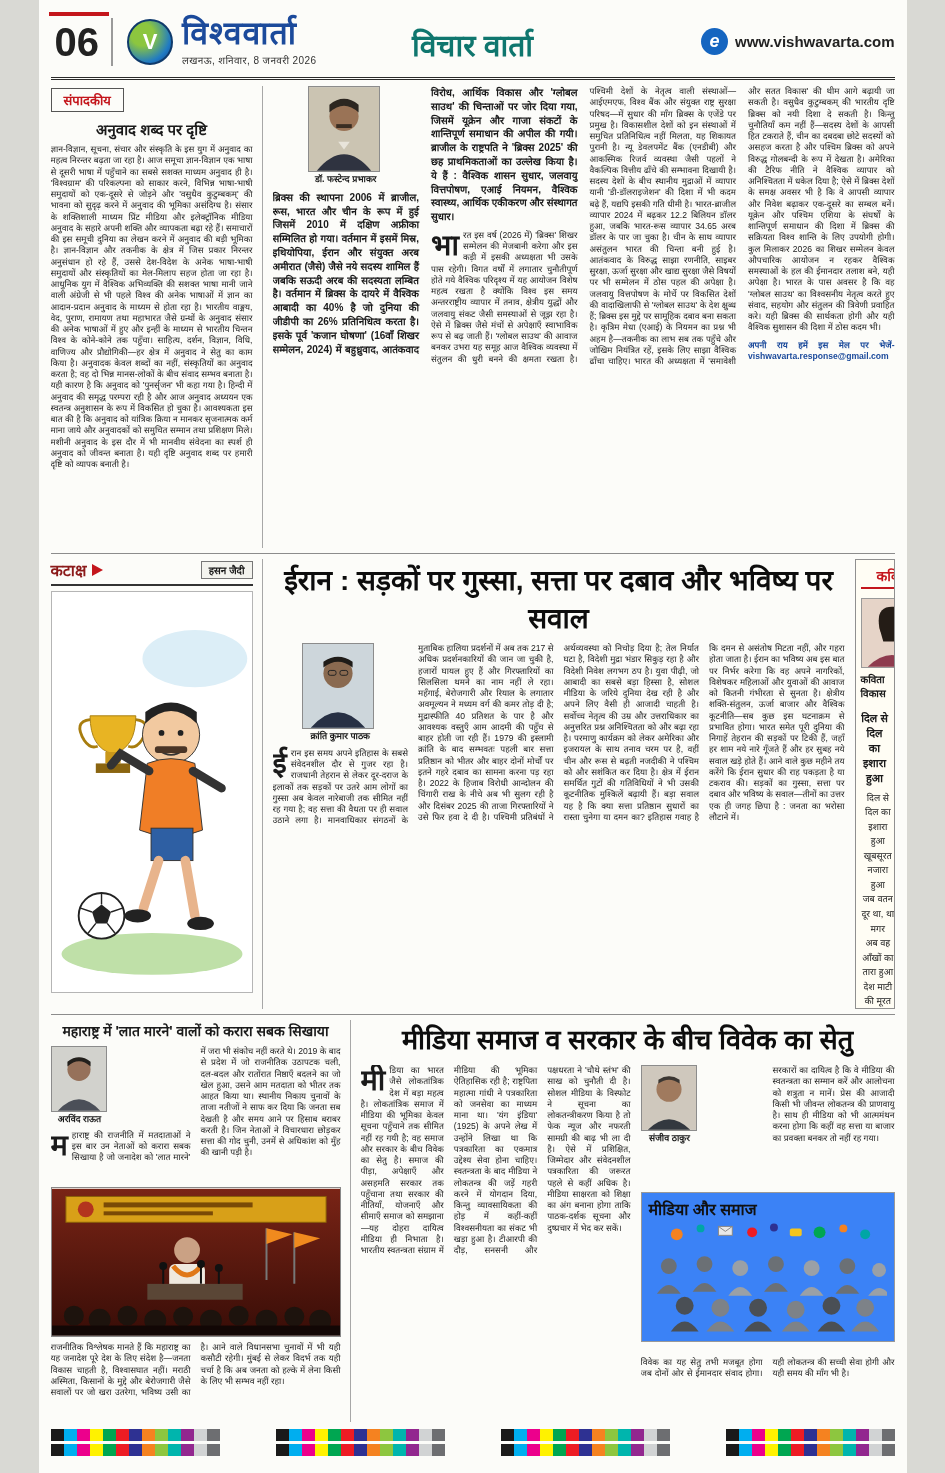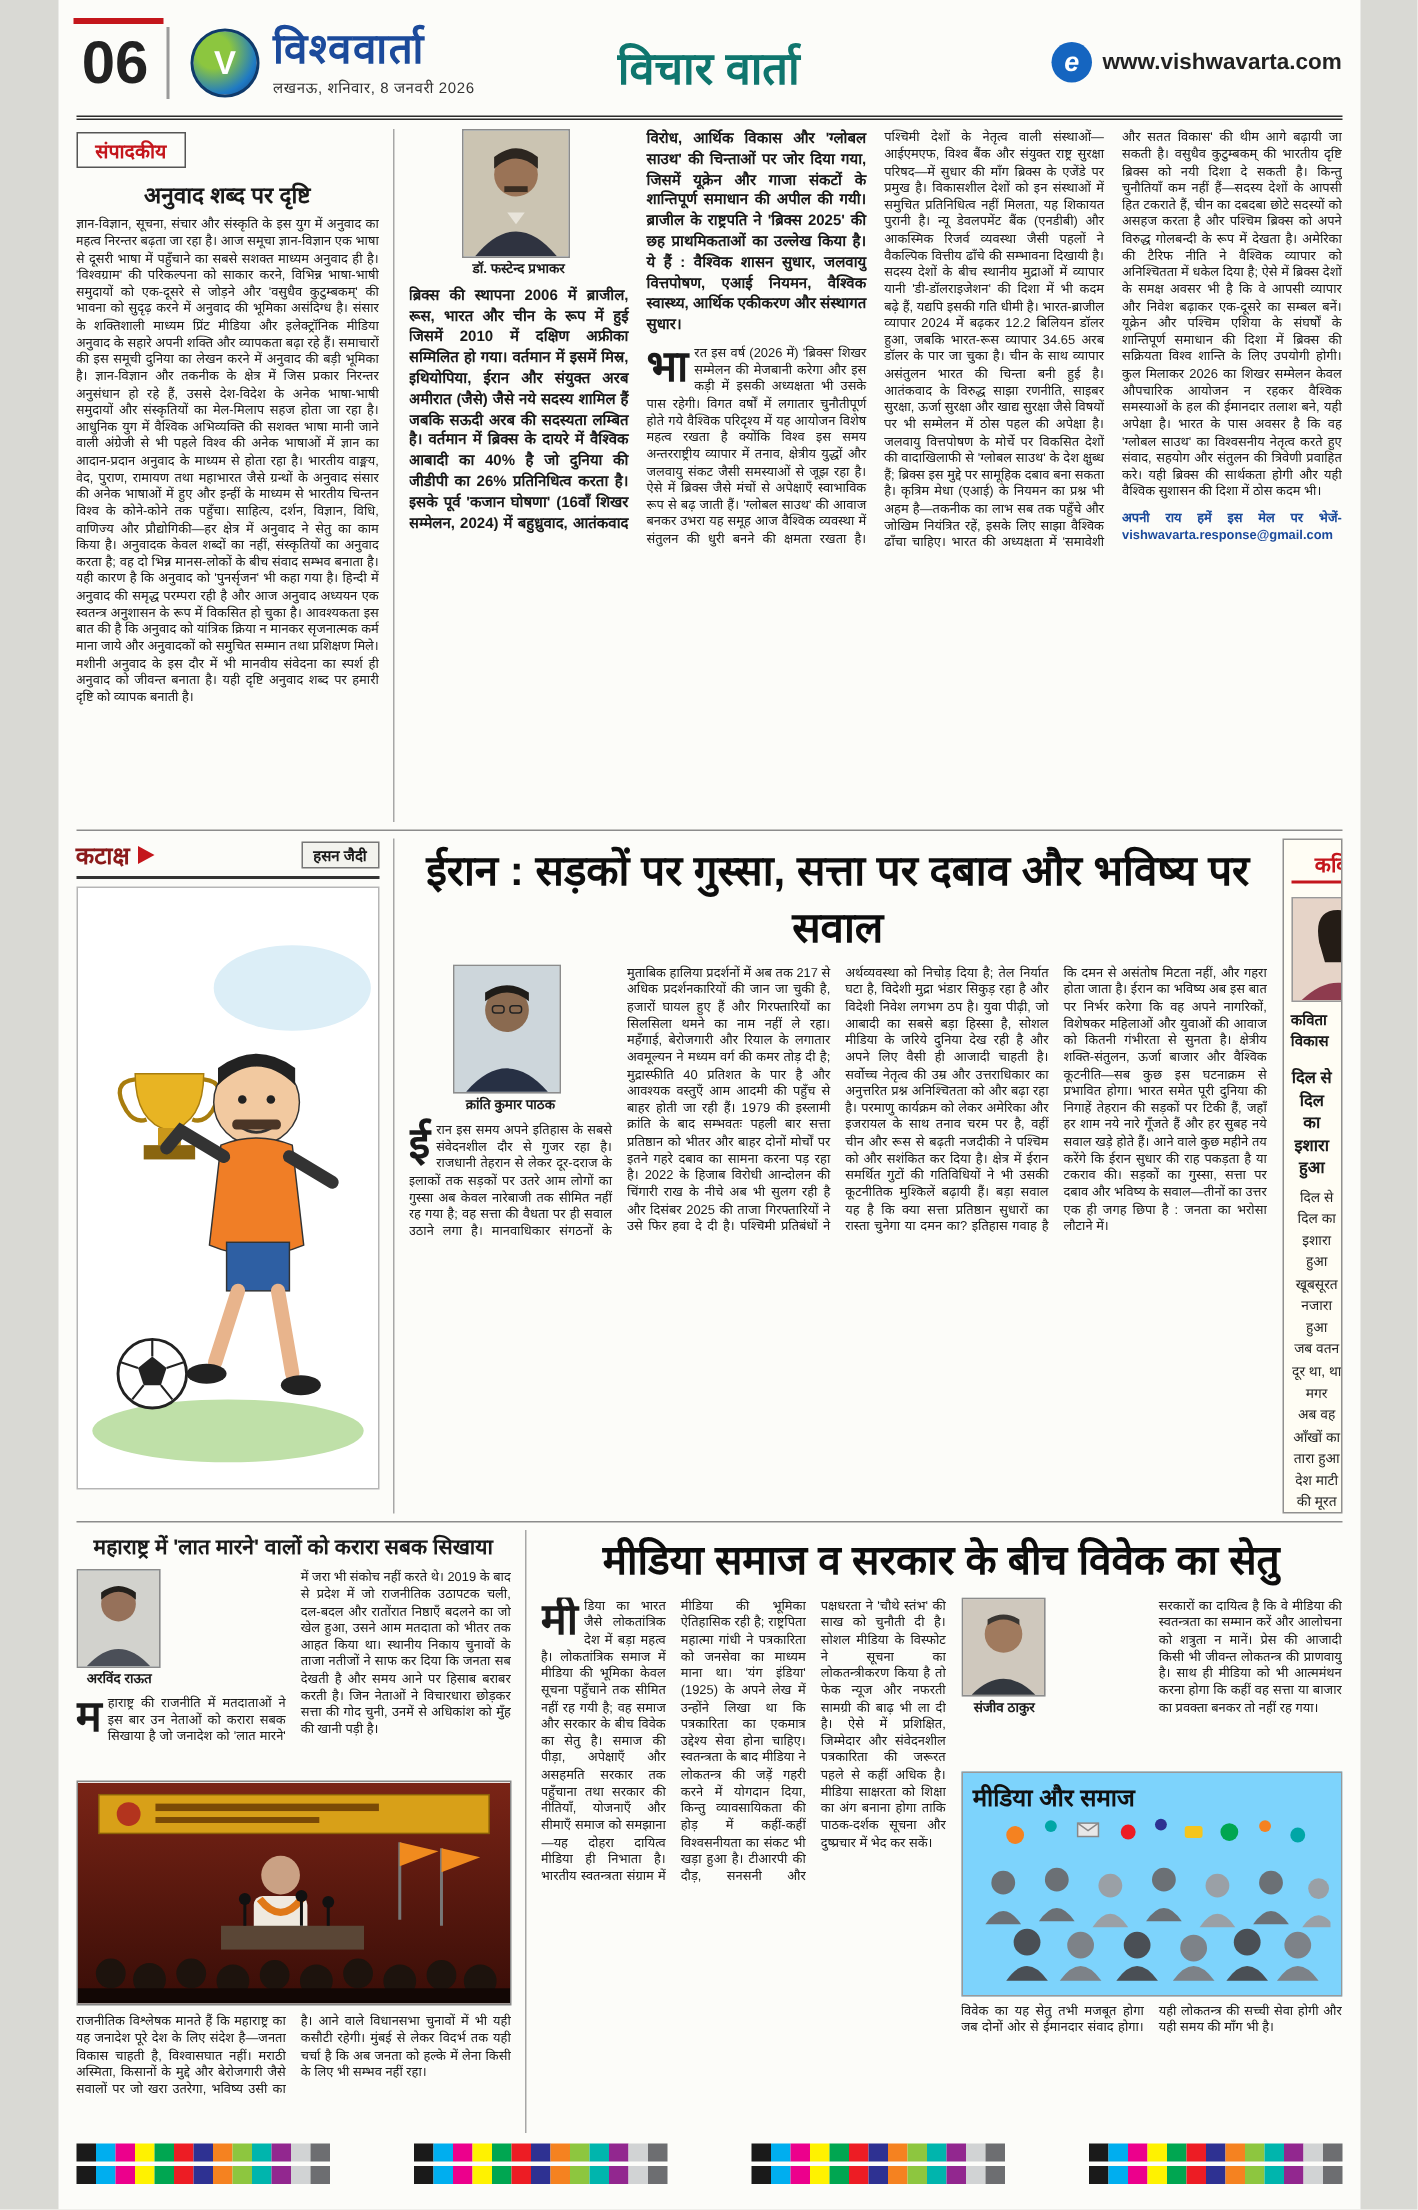--- a/index.html
+++ b/index.html
@@ -10,21 +10,21 @@
   
   .header { display:flex; align-items:center; height:74px; border-bottom:3px double #2b2b2b; position:relative; }
   .pagenum { font-size:40px; font-weight:bold; line-height:1; padding:4px 12px 4px 4px;
              border-right:2px solid #9a9a9a; position:relative; color:#222; }
   .pagenum::before { content:""; position:absolute; top:-6px; left:-2px; width:60px; height:4px; background:#c4161c; }
   .brand { display:flex; align-items:center; gap:9px; margin-left:14px; }
   .brand-logo { width:46px; height:46px; border-radius:50%;
                 background: radial-gradient(circle at 32% 32%, #8cc63f 0 28%, #1f7ac4 70%, #143f7a 100%);
                 color:#fff; font-weight:bold; font-size:22px; display:flex; align-items:center; justify-content:center;
                 border:2px solid #0f3a6b; }
-  .brand-name { font-size:28px; font-weight:bold; color:#1b4a9b; letter-spacing:1px; line-height:1; }
+  .brand-name { font-size:32px; font-weight:bold; color:#1b4a9b; letter-spacing:1px; line-height:1; }
   .brand-date { font-size:10px; color:#333; margin-top:4px; letter-spacing:.4px; }
   .section-title { position:absolute; left:50%; transform:translateX(-50%); top:18px;
                    font-size:30px; font-weight:bold; color:#0f766e; }
   .site { margin-left:auto; display:flex; align-items:center; gap:7px; }
   .site-e { width:27px; height:27px; border-radius:50%; background:#1565c0; color:#fff; font-weight:bold;
             font-size:18px; font-style:italic; display:flex; align-items:center; justify-content:center; }
   .site-url { font-size:15px; font-weight:bold; color:#222; }
 
   
   .row { display:flex; gap:10px; }
@@ -79,21 +79,21 @@
   .mah-card .author-photo { width:56px; height:66px; }
   .mah-photo { height:150px; border:1px solid #888; margin:5px 0; }
   .mah-photo svg { width:100%; height:100%; display:block; }
   .mah-bottom { columns:2; column-gap:10px; height:76px; }
   .media-sec { flex:1; display:flex; flex-direction:column; }
   .media-headline { font-size:27px; font-weight:bold; text-align:center; margin:0 0 8px; color:#0d0d0d; }
   .media-body { flex:1; display:flex; gap:10px; overflow:hidden; }
   .media-left { flex:1; columns:3; column-gap:10px; height:356px; }
   .media-right { flex:0 0 254px; display:flex; flex-direction:column; }
   .media-rt { columns:2; column-gap:10px; height:112px; }
-  .media-illus { border:1px solid #999; height:150px; margin:4px 0; background:#7dd3fc; padding:5px 7px; overflow:hidden; }
+  .media-illus { border:1px solid #999; height:150px; margin:15px 0; background:#3b82f6; padding:5px 7px; overflow:hidden; }
   .illus-title { font-weight:bold; font-size:16px; color:#111; }
   .media-illus svg { width:100%; height:112px; display:block; }
   .media-rb { columns:2; column-gap:10px; flex:1; }
 
   
   .footer-bars { margin-top:7px; }
   .bar-row { display:flex; justify-content:space-between; margin-top:3px; }
   .bar-group { display:flex; }
   .bar-sq { width:13px; height:12px; display:inline-block; }
 </style>

